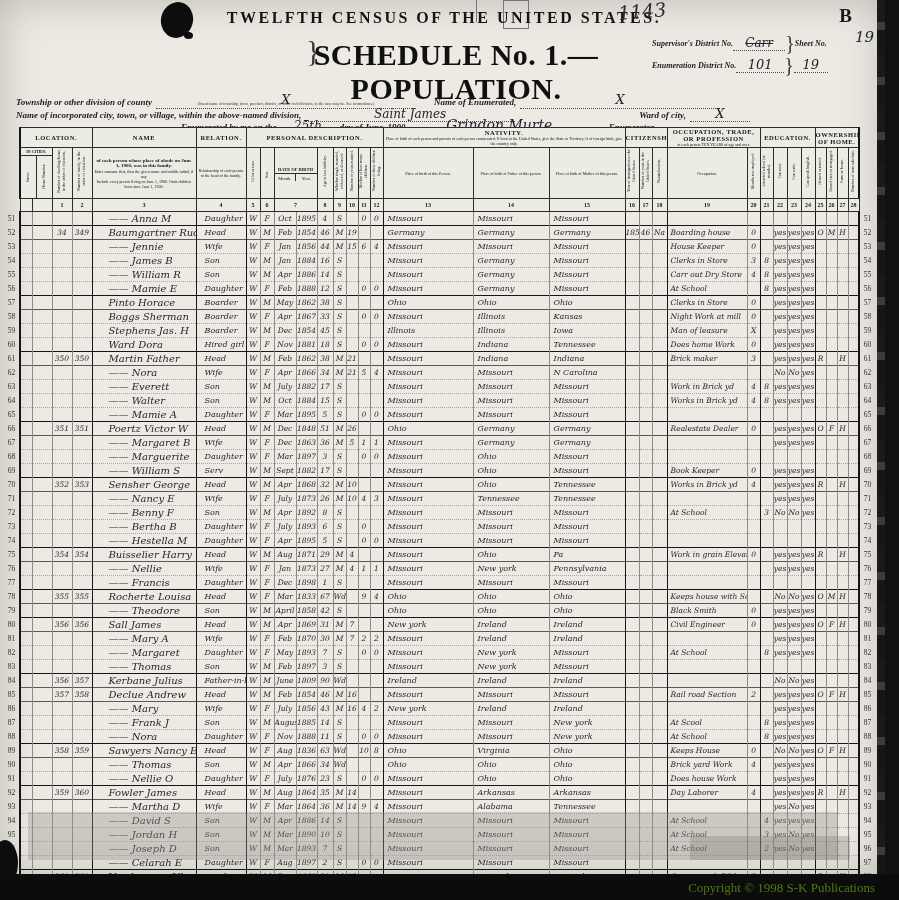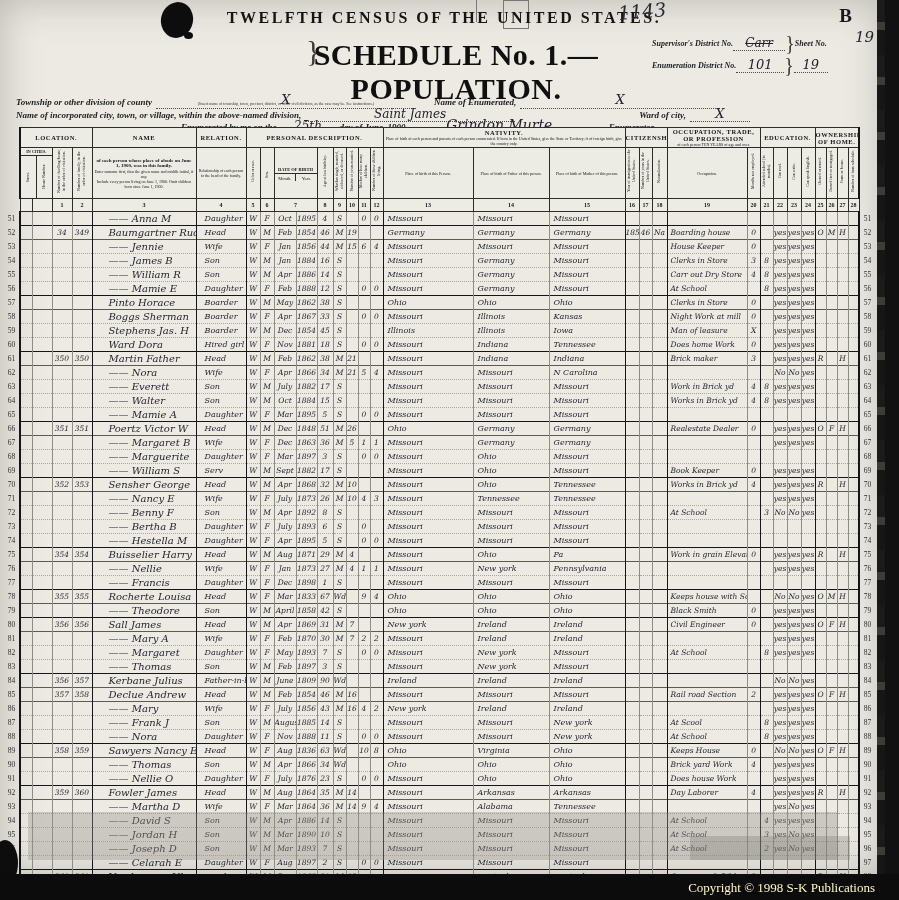--- a/index.html
+++ b/index.html
@@ -6,21 +6,21 @@
   #sheet{position:relative;width:899px;height:900px;background:#0a0a0a;font-family:"Liberation Serif",serif;}
   #paper{position:absolute;left:0;top:0;width:884px;height:875px;background:#eceae3;
          box-shadow:inset 0 0 40px rgba(90,90,80,.35);}
   
   .blob{position:absolute;background:#0d0d0d;border-radius:50%;}
   .edge-right{position:absolute;right:0;top:0;width:16px;height:900px;background:#111;}
   .edge-right:before{content:"";position:absolute;left:-6px;top:0;width:8px;height:100%;
      background:repeating-linear-gradient(180deg,#1a1a1a 0 22px,#3c3c38 22px 30px,#161616 30px 55px);}
   .bottom-band{position:absolute;left:0;bottom:0;width:899px;height:26px;background:#0c0c0c;}
   .smudge{position:absolute;pointer-events:none;}
-  .copyright{position:absolute;right:24px;bottom:4px;color:#fef9c3;font-size:13px;font-family:"Liberation Serif",serif;}
+  .copyright{position:absolute;right:24px;bottom:4px;color:#4d7c0f;font-size:13px;font-family:"Liberation Serif",serif;}
   
   #hdr{position:absolute;left:6px;top:0;width:876px;height:127px;color:#17171c;}
   .census-title{position:absolute;left:120px;right:120px;top:9px;text-align:center;
      font-size:16px;font-weight:bold;letter-spacing:2.5px;color:#141414;}
   .stamp{position:absolute;left:612px;top:0px;font-family:"DejaVu Serif",serif;font-style:italic;
      font-size:19px;transform:rotate(-5deg);color:#2a2a33;}
   .corner-b{position:absolute;right:30px;top:5px;font-size:19px;font-weight:bold;}
   .sheet19{position:absolute;right:8px;top:28px;font-family:"DejaVu Serif",serif;font-style:italic;font-size:15px;color:#23232e;}
   .lbl{font-style:italic;font-weight:600;font-size:9px;color:#1d1d22;}
   .lbl-sm{font-style:italic;font-weight:600;font-size:8px;color:#1d1d22;}

